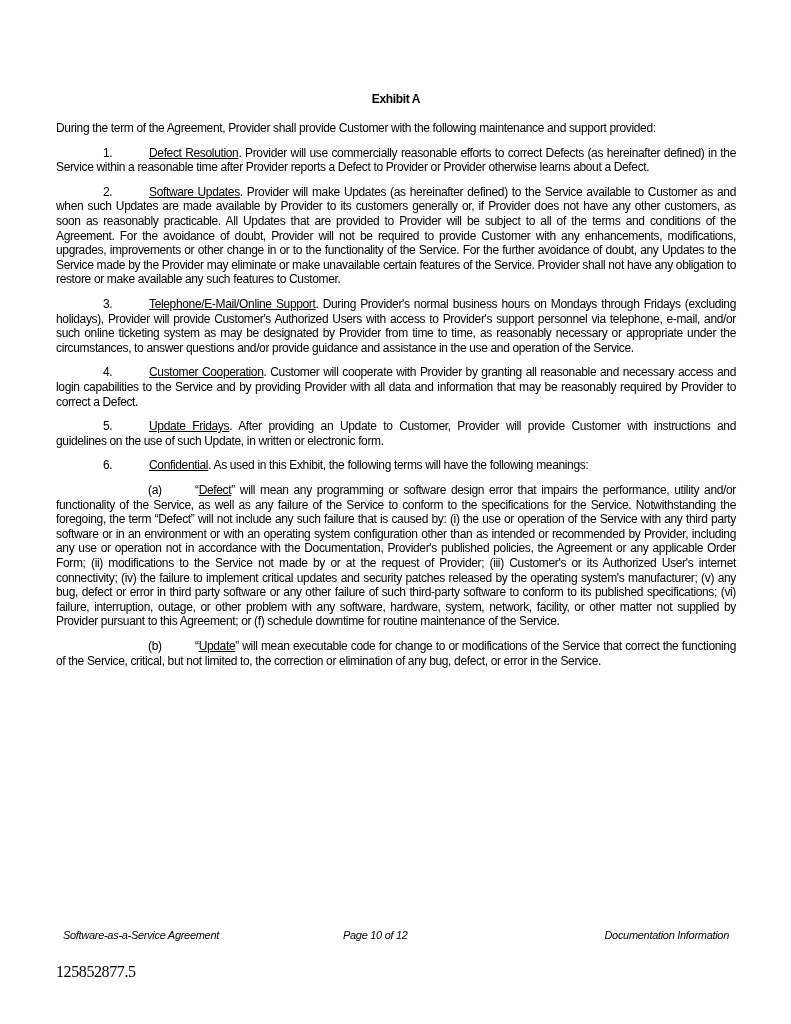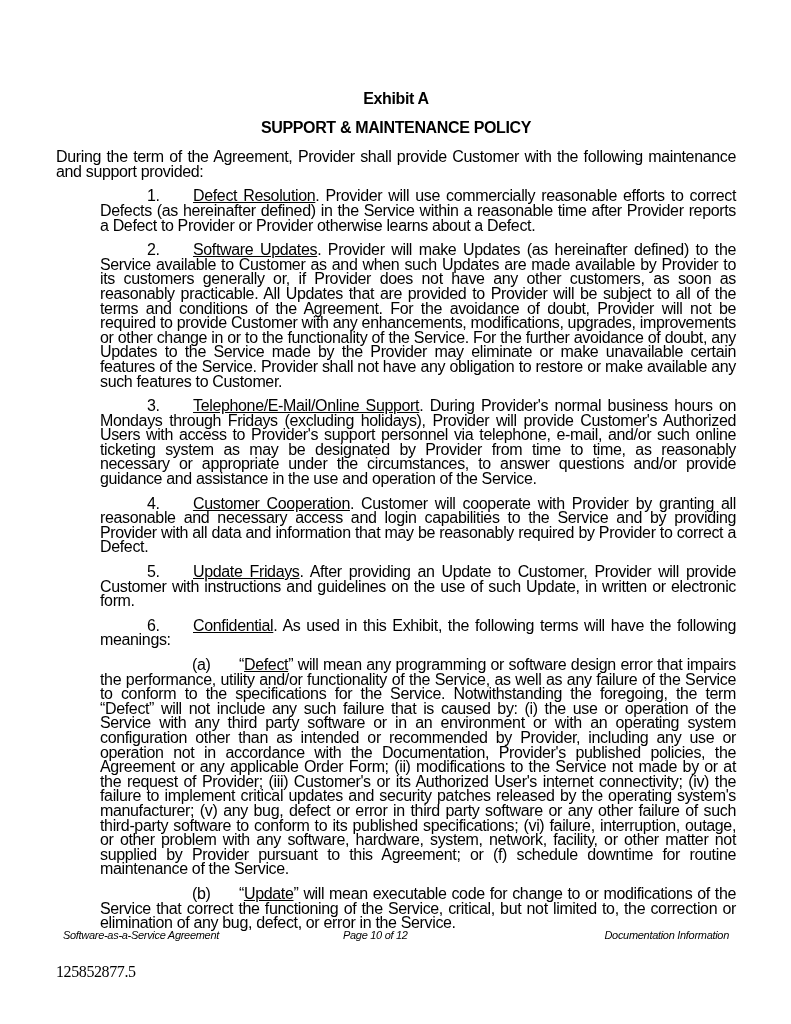--- a/index.html
+++ b/index.html
@@ -1,42 +1,41 @@
 <!DOCTYPE html>
 <html><head>
 <meta charset="utf-8">
 <style>
   html, body { margin: 0; padding: 0; background: #ffffff; }
   body { width: 791px; height: 1024px; position: relative; overflow: hidden; }
   .page { position: absolute; left: 0; top: 0; width: 791px; height: 1024px; background: #fff; color: #000; }
   .content { position: absolute; left: 56px; top: 92px; width: 680px;
-    font-family: "Liberation Sans", sans-serif; font-size: 16px; line-height: 14.6px; letter-spacing: -0.35px; }
+    font-family: "Liberation Sans", sans-serif; font-size: 12px; line-height: 14.6px; letter-spacing: -0.35px; }
   .title { text-align: center; font-weight: bold; margin: 0; }
   .t1 { margin-top: 0; }
   .t2 { margin-top: 14.5px; }
   p { margin: 0; text-align: justify; }
   .intro { margin-top: 14.5px; }
-  .para { margin-top: 10px; margin-left: 44px; }
+  .para { margin-top: 10px; }
   .num { display: inline-block; width: 46px; padding-left: 47px; }
   .sub { display: inline-block; width: 47px; padding-left: 92px; }
   u { text-decoration: underline; }
   .footer { position: absolute; top: 929px; left: 63px; width: 666px; height: 16px;
     font-family: "Liberation Sans", sans-serif; font-style: italic; font-size: 11px; letter-spacing: -0.3px; }
   .f-left { position: absolute; left: 0; top: 0; }
   .f-center { position: absolute; left: 280px; top: 0; }
   .f-right { position: absolute; right: 0; top: 0; }
   .docid { position: absolute; top: 963px; left: 56px; font-family: "Liberation Serif", serif; font-size: 16px; letter-spacing: -0.4px; }
 </style>
 </head>
 <body>
 
 <div class="page">
   <div class="content">
     <p class="title t1">Exhibit A</p>
-    <p class="title t2">SUPPORT &amp; MAINTENANCE POLICY</p>
     <p class="intro">During the term of the Agreement, Provider shall provide Customer with the following maintenance and support provided:</p>
 
     <p class="para"><span class="num">1.</span><u>Defect Resolution</u><span>.   Provider will use commercially reasonable efforts to correct Defects (as hereinafter defined) in the Service within a reasonable time after Provider reports a Defect to Provider or Provider otherwise learns about a Defect.</span></p>
 
     <p class="para"><span class="num">2.</span><u>Software Updates</u><span>.  Provider will make Updates (as hereinafter defined) to the Service available to Customer as and when such Updates are made available by Provider to its customers generally or, if Provider does not have any other customers, as soon as reasonably practicable.  All Updates that are provided to Provider will be subject to all of the terms and conditions of the Agreement.  For the avoidance of doubt, Provider will not be required to provide Customer with any enhancements, modifications, upgrades, improvements or other change in or to the functionality of the Service.  For the further avoidance of doubt, any Updates to the Service made by the Provider may eliminate or make unavailable certain features of the Service. Provider shall not have any obligation to restore or make available any such features to Customer.</span></p>
 
     <p class="para"><span class="num">3.</span><u>Telephone/E-Mail/Online Support</u><span>.  During Provider's normal business hours on Mondays through Fridays (excluding holidays), Provider will provide Customer's Authorized Users with access to Provider's support personnel via telephone, e-mail, and/or such online ticketing system as may be designated by Provider from time to time, as reasonably necessary or appropriate under the circumstances, to answer questions and/or provide guidance and assistance in the use and operation of the Service.</span></p>
 
     <p class="para"><span class="num">4.</span><u>Customer Cooperation</u><span>.  Customer will cooperate with Provider by granting all reasonable and necessary access and login capabilities to the Service and by providing Provider with all data and information that may be reasonably required by Provider to correct a Defect.</span></p>
 

